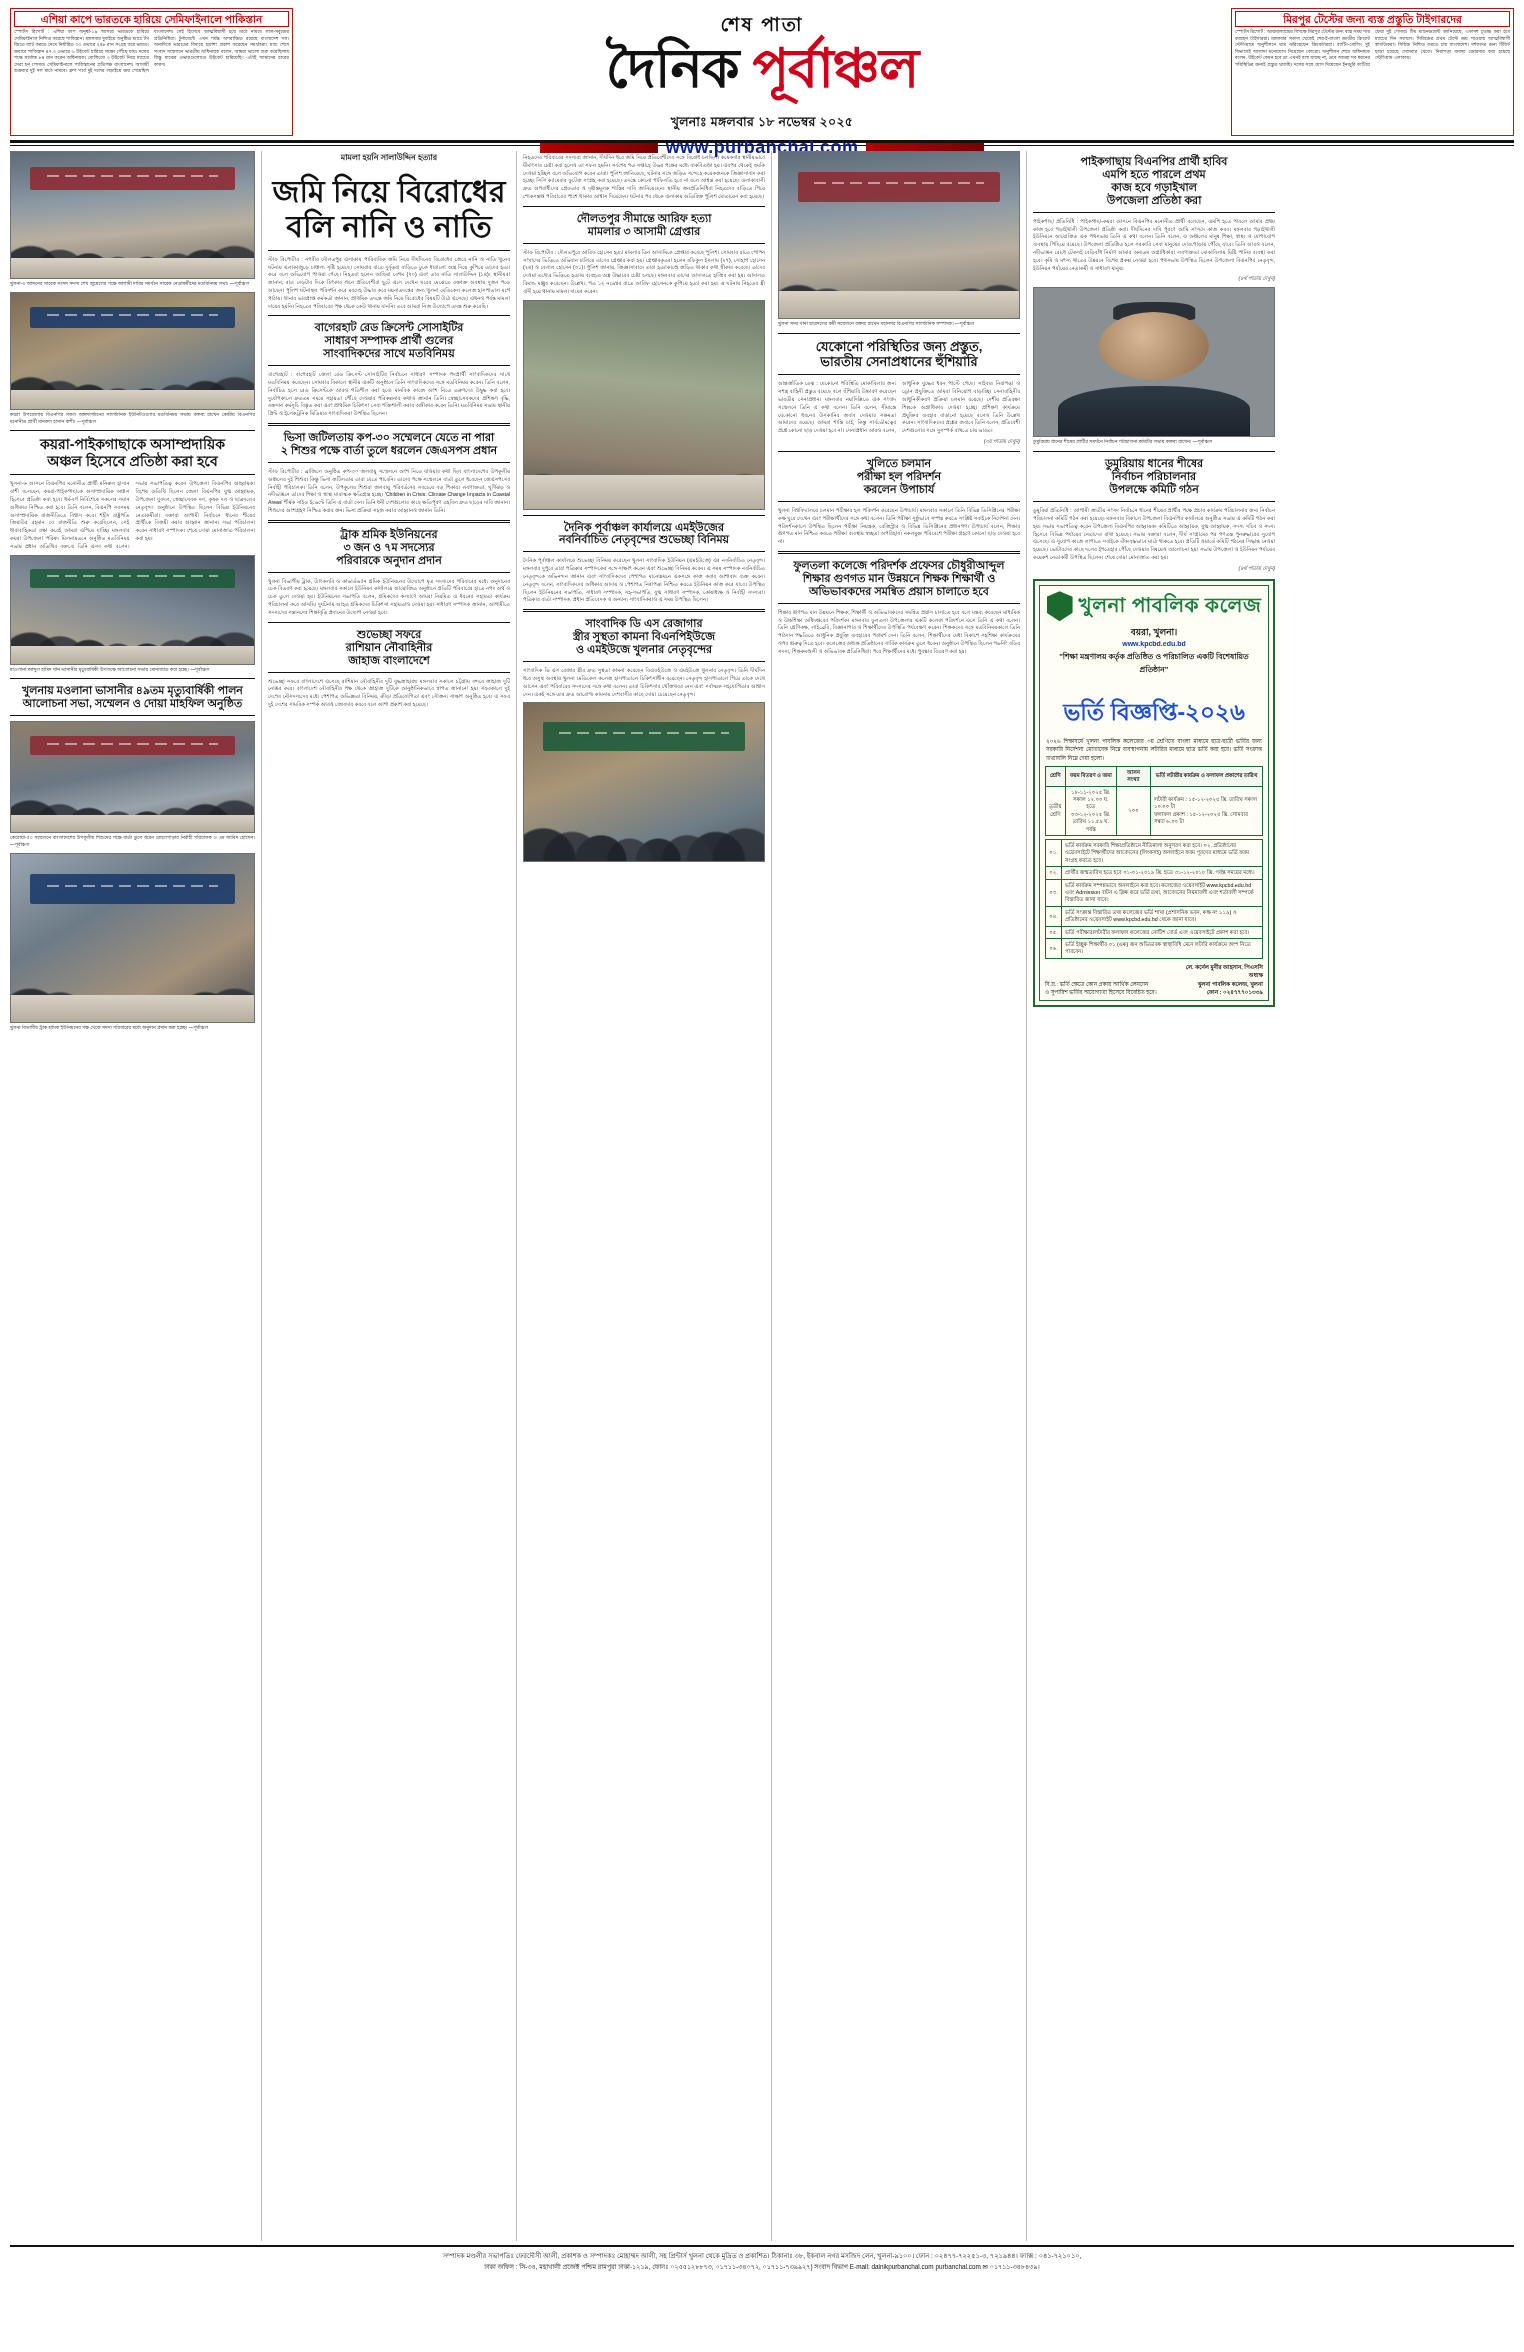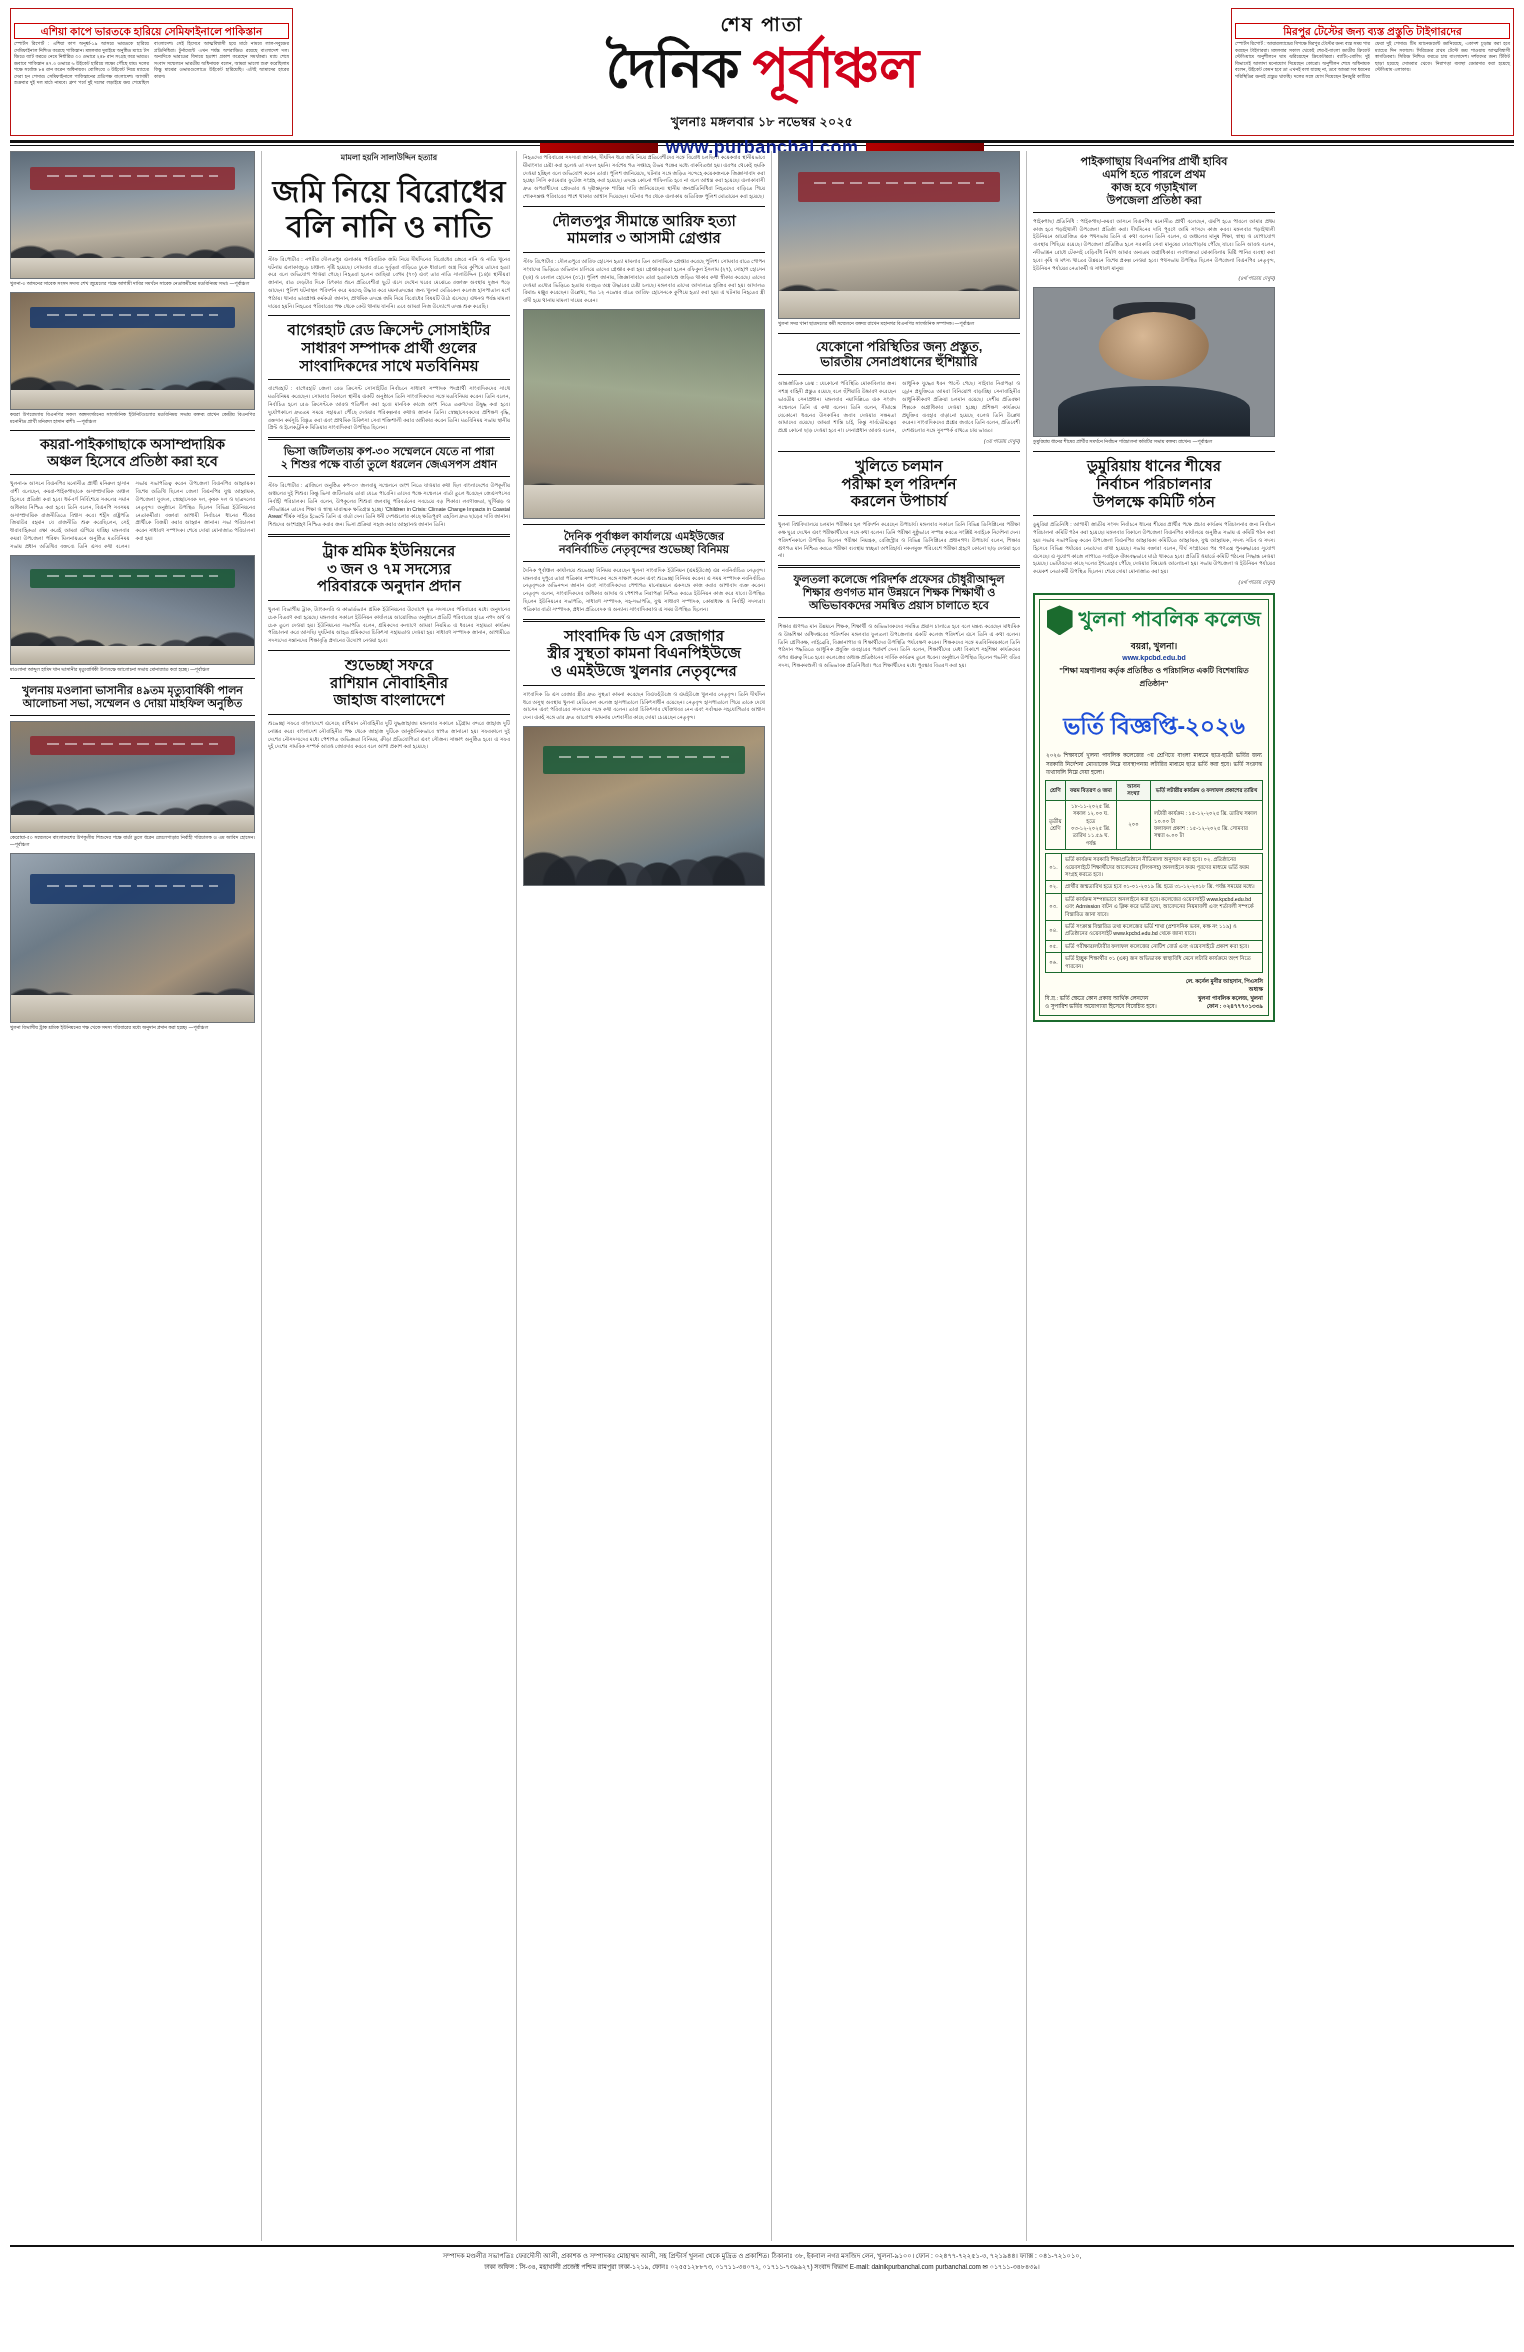--- a/index.html
+++ b/index.html
@@ -32,21 +32,20 @@
   }
   .mh-side .mh-side-title {
     color: #c00;
     font-weight: bold;
     font-size: 10.5px;
     text-align: center;
     border: 1px solid #c00;
     padding: 1px 2px;
     margin-bottom: 2px;
     line-height: 1.15;
-    margin-top: 12px;
   }
   .mh-side .mh-body {
     font-size: 4.6px;
     line-height: 1.42;
     text-align: justify;
     color: #222;
     column-count: 2;
     column-gap: 5px;
   }
   .mh-center {
@@ -119,21 +118,21 @@
     font-weight: bold;
     text-align: center;
     line-height: 1.18;
     margin: 4px 0 3px;
     color: #111;
   }
   .hl.h1 { font-size: 30px; }
   .hl.h2 { font-size: 14px; }
   .hl.h3 { font-size: 13px; }
   .hl.h4 { font-size: 11px; }
-  .hl.h5 { font-size: 15px; }
+  .hl.h5 { font-size: 11px; }
   .kicker-sm {
     font-size: 8px;
     text-align: center;
     font-weight: bold;
     color: #222;
     margin-bottom: 10px;
   }
   .caption {
     font-size: 4.7px;
     line-height: 1.45;

